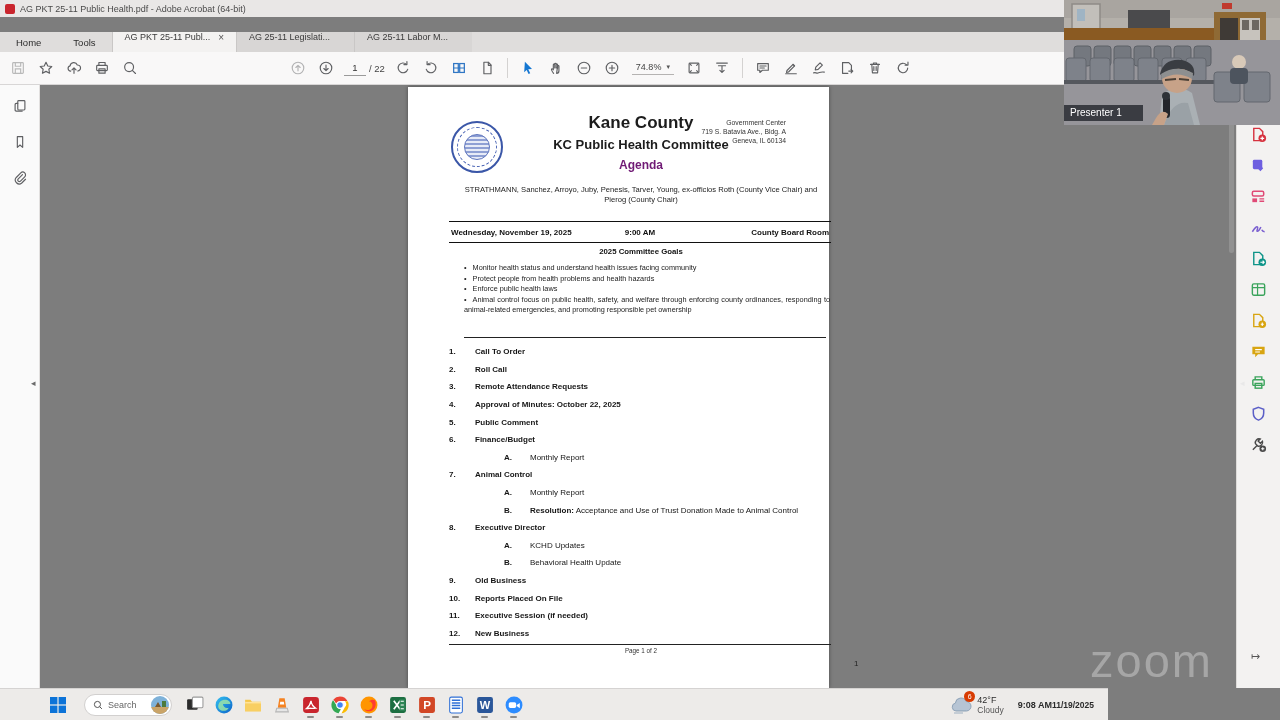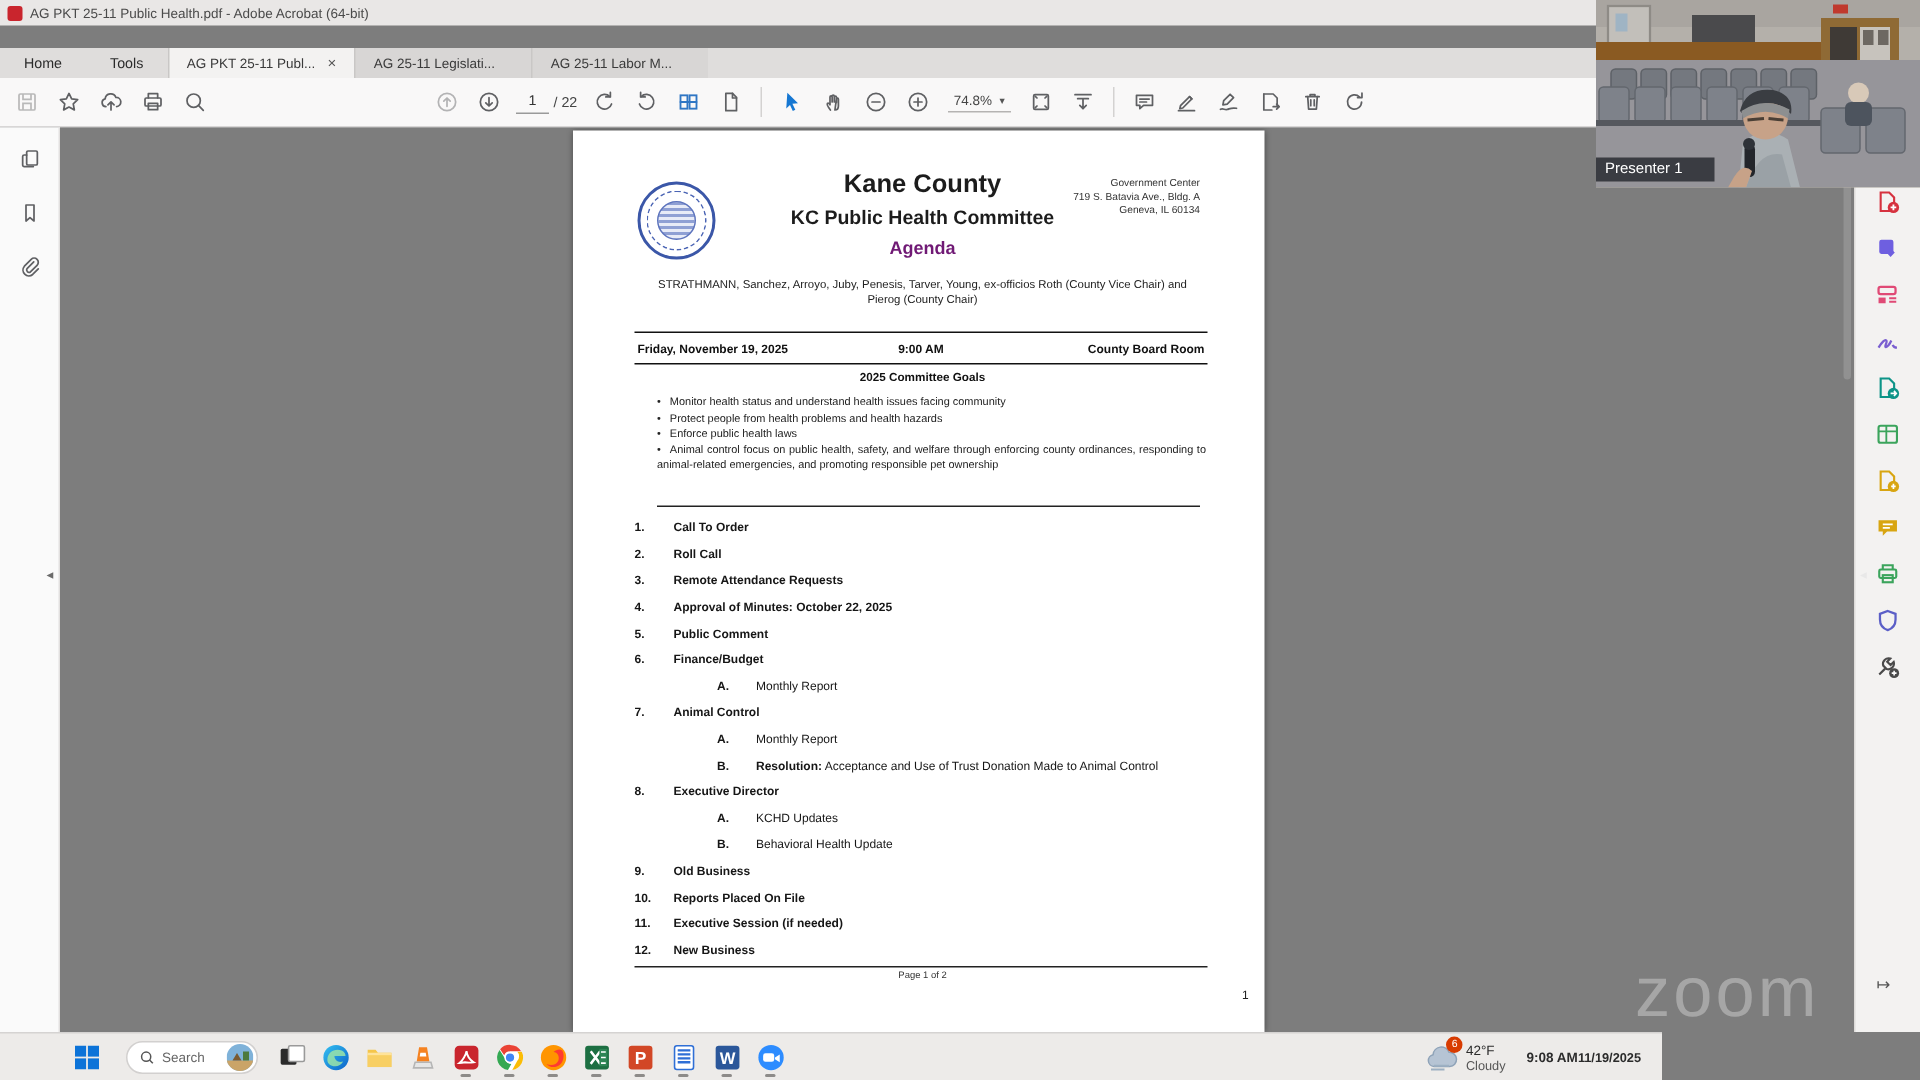--- a/index.html
+++ b/index.html
@@ -16,21 +16,21 @@
 
   
   .menubar { position:absolute; left:0; top:34px; width:1280px; height:15px; background:#f4f3f2;
     display:flex; align-items:center; padding-left:6px; }
   .menubar .menu { font-size:9px; color:#333; padding:0 7px; cursor:default; }
 
   
   .tabbar { position:absolute; left:0; top:32px; width:1280px; height:20px; background:#dfdddc;
     display:flex; align-items:stretch; }
   .tab-static { font-size:9.5px; color:#2b2b2b; display:flex; align-items:center; padding:0 16px; }
-  .tab-doc { font-size:9px; color:#3a3a3a; display:flex; align-items:center; gap:8px;
+  .tab-doc { font-size:9px; color:#3a3a3a; display:flex; align-items:flex-start; gap:8px;
     padding:0 12px; min-width:118px; border-left:1px solid #c9c7c6; background:#d8d6d5; }
   .tab-doc.active { background:#f3f2f1; }
   .tab-doc .close { font-size:10px; color:#555; }
 
   
   .toolbar { position:absolute; left:0; top:52px; width:1280px; height:33px; background:#f9f8f8;
     border-bottom:1px solid #d8d6d6; display:flex; align-items:center; }
   .tb-group { display:flex; align-items:center; }
   .tb-btn { width:28px; height:26px; display:flex; align-items:center; justify-content:center; }
   .tb-btn svg { width:16px; height:16px; }
@@ -60,21 +60,21 @@
 
   
   .right-rail { position:absolute; left:1236px; top:85px; width:44px; height:603px; background:#f3f2f1;
     border-left:1px solid #dddbd9; }
   .right-rail .tools { padding-top:40px; display:flex; flex-direction:column; align-items:center; gap:13px; }
   .right-rail .tool { width:18px; height:18px; display:flex; align-items:center; justify-content:center; }
   .right-rail .tool svg { width:17px; height:17px; }
   .expand-btn { position:absolute; left:14px; top:565px; font-size:11px; color:#555; }
 
   
-  .page { position:absolute; left:342px; top:2px; width:461px; height:601px; background:#fff;
+  .page { position:absolute; left:368px; top:2px; width:421px; height:601px; background:#fff;
     box-shadow:0 0 4px rgba(0,0,0,.4); color:#2e2e2e; }
   .seal { position:absolute; left:43px; top:34px; width:52px; height:52px; border-radius:50%;
     border:2px solid #3b57a8; display:flex; align-items:center; justify-content:center; }
   .seal-inner { width:40px; height:40px; border-radius:50%; border:1px dashed #4a64b4;
     display:flex; align-items:center; justify-content:center; }
   .seal-core { width:26px; height:26px; border-radius:50%; border:1px solid #5d74bd;
     background:repeating-linear-gradient(0deg,#e7ebf7 0 2px,#8fa0d4 2px 4px); }
   .pdf-title { position:absolute; left:0; width:466px; top:26px; text-align:center; font-size:17px; font-weight:bold; color:#1c1c1c; }
   .pdf-subtitle { position:absolute; left:0; width:466px; top:50px; text-align:center; font-size:13px; font-weight:bold; color:#1c1c1c; }
   .pdf-doctype { position:absolute; left:0; width:466px; top:71px; text-align:center; font-size:12px; font-weight:bold; color:#701a75; }
@@ -396,21 +396,21 @@
       <div class="pdf-title">Kane County</div>
       <div class="pdf-subtitle">KC Public Health Committee</div>
       <div class="pdf-doctype">Agenda</div>
       <div class="pdf-address">
           <div>Government Center</div>
           <div>719 S. Batavia Ave., Bldg. A</div>
           <div>Geneva, IL 60134</div>
         </div>
       <div class="pdf-members">STRATHMANN, Sanchez, Arroyo, Juby, Penesis, Tarver, Young, ex-officios Roth (County Vice Chair) and Pierog (County Chair)</div>
       <div class="meeting-row">
-        <span class="m-date">Friday, November 19, 2025</span>
+        <span class="m-date">Wednesday, November 19, 2025</span>
         <span class="m-time">9:00 AM</span>
         <span class="m-loc">County Board Room</span>
       </div>
       <div class="goals-title">2025 Committee Goals</div>
       <div class="goals">
           <div><span class="goal-bullet">•</span>Monitor health status and understand health issues facing community</div>
           <div><span class="goal-bullet">•</span>Protect people from health problems and health hazards</div>
           <div><span class="goal-bullet">•</span>Enforce public health laws</div>
           <div><span class="goal-bullet">•</span>Animal control focus on public health, safety, and welfare through enforcing county ordinances, responding to animal-related emergencies, and promoting responsible pet ownership</div>
         </div>

